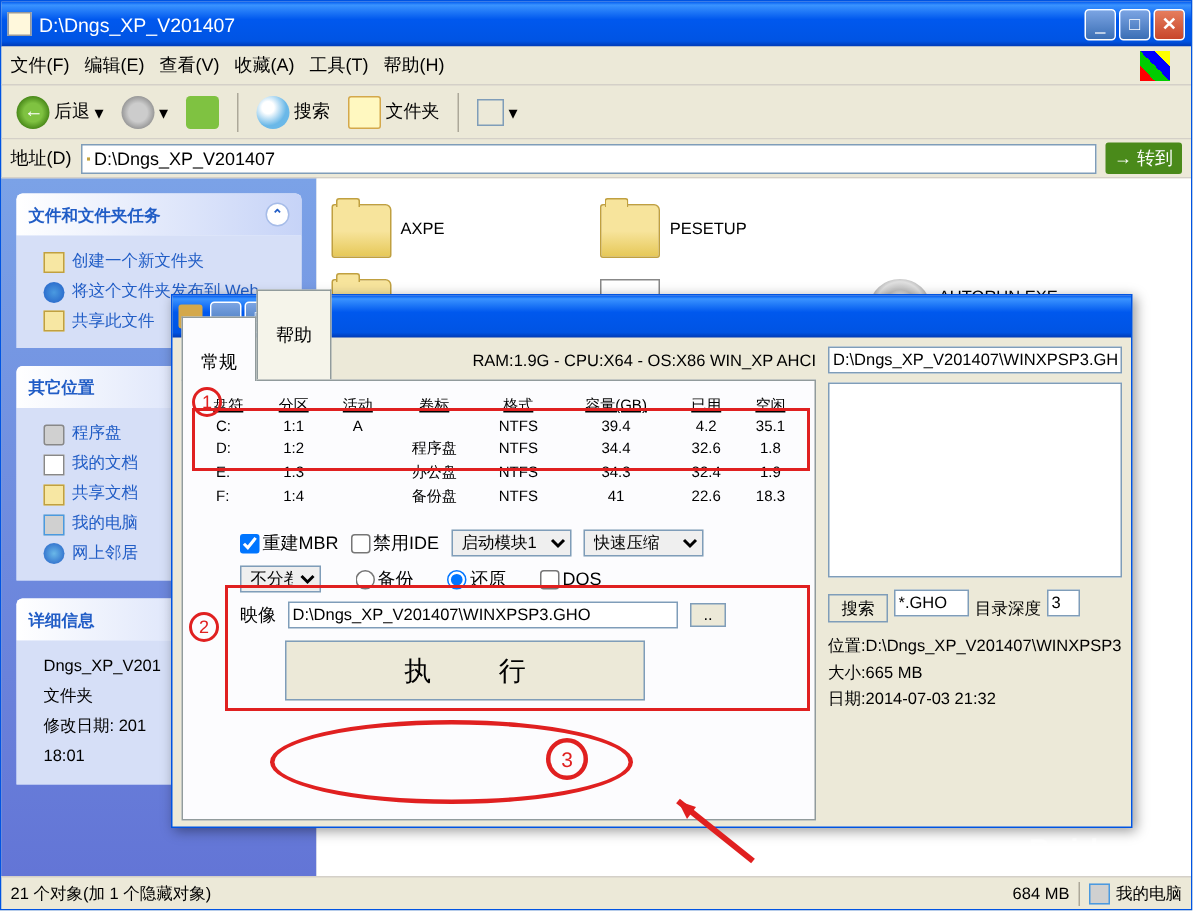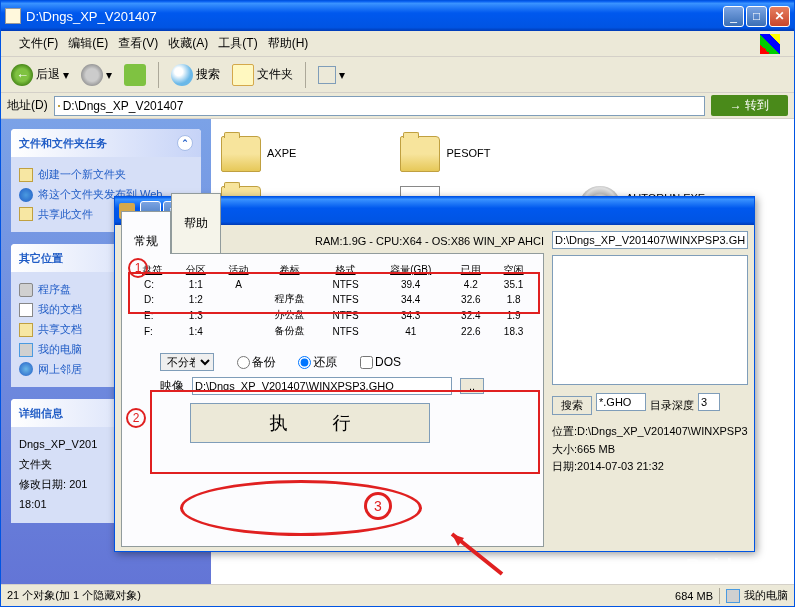--- a/index.html
+++ b/index.html
@@ -8,46 +8,46 @@
 
 .explorer { position: absolute; top: 0; left: 0; width: 795px; height: 607px; border: 1px solid #0054e3; }
 .titlebar { height: 30px; background: linear-gradient(to bottom, #0058ee 0%, #3a93ff 8%, #0058ee 40%, #0054e3 88%, #003ab5 100%); display: flex; align-items: center; padding: 0 4px; color: white; font-size: 13px; }
 .titlebar .icon { width: 16px; height: 16px; background: #fff8dc; border: 1px solid #999; margin-right: 5px; }
 .titlebar .title { flex: 1; }
 .winbtns { display: flex; gap: 2px; }
 .winbtn { width: 21px; height: 21px; border: 1px solid #fff; border-radius: 3px; display: flex; align-items: center; justify-content: center; font-size: 12px; font-family: Marlett, Arial; cursor: pointer; }
 .winbtn.min, .winbtn.max { background: linear-gradient(to bottom, #7ba4e3, #3b6fb5); color: white; }
 .winbtn.close { background: linear-gradient(to bottom, #e67e5e, #c8462b); color: white; font-weight: bold; }
 
-.menubar { height: 26px; background: #ece9d8; display: flex; align-items: center; padding: 0 18px; font-size: 12px; border-bottom: 1px solid #d4d0c8; position: relative; }
+.menubar { height: 26px; background: #ece9d8; display: flex; align-items: center; padding: 0 6px; font-size: 12px; border-bottom: 1px solid #d4d0c8; position: relative; }
 .menubar span { margin-right: 10px; cursor: pointer; }
 .menubar .winlogo { position: absolute; right: 4px; width: 20px; height: 20px; background: linear-gradient(45deg, #f00 25%, #0c0 25% 50%, #00f 50% 75%, #ff0 75%); }
 
 .toolbar { height: 36px; background: #ece9d8; display: flex; align-items: center; padding: 0 6px; font-size: 12px; border-bottom: 1px solid #d4d0c8; gap: 4px; }
 .toolbar .tbbtn { display: flex; align-items: center; gap: 3px; padding: 2px 4px; cursor: pointer; }
 .toolbar .ticon { width: 22px; height: 22px; display: inline-block; }
 .ticon.back { background: radial-gradient(circle, #7fc241 40%, #4a8a1a 70%); border-radius: 50%; position: relative; }
 .ticon.back::after { content: "←"; color: white; position: absolute; left: 5px; top: 2px; font-size: 13px; }
 .ticon.fwd { background: radial-gradient(circle, #ccc 40%, #999 70%); border-radius: 50%; }
 .ticon.up { background: #7fc241; border-radius: 3px; }
 .ticon.search { background: radial-gradient(circle at 35% 35%, #fff 20%, #6ab8e8 60%); border-radius: 50%; }
 .ticon.folders { background: #fff8c0; border: 1px solid #d4a84b; border-radius: 2px; }
 .toolbar .sep { width: 1px; height: 26px; background: #aca899; margin: 0 4px; }
 .toolbar .views { width: 18px; height: 18px; background: #ece9d8; border: 1px solid #7f9db9; }
 
 .addressbar { height: 26px; background: #ece9d8; display: flex; align-items: center; padding: 0 6px; font-size: 12px; gap: 6px; border-bottom: 1px solid #d4d0c8; }
 .addressbar .addr-input { flex: 1; height: 20px; border: 1px solid #7f9db9; background: white; display: flex; align-items: center; padding: 0 3px; gap: 3px; }
-.addressbar .go { background: #4a8a1a; color: white; padding: 2px 19px; border-radius: 2px; cursor: pointer; }
+.addressbar .go { background: #4a8a1a; color: white; padding: 2px 6px; border-radius: 2px; cursor: pointer; }
 
 .content { display: flex; height: 465px; }
 .sidebar { width: 210px; background: linear-gradient(to bottom, #7ba2e7, #6375d6); padding: 10px; overflow: hidden; }
 .panel { background: linear-gradient(to bottom, #fff 0%, #c6d3f7 100%); border-radius: 4px 4px 0 0; margin-bottom: 12px; font-size: 11px; }
 .panel-h { background: linear-gradient(to right, #fff, #c6d3f7); color: #215dc6; font-weight: bold; padding: 6px 8px; display: flex; justify-content: space-between; align-items: center; border-radius: 4px 4px 0 0; }
 .panel-h .chev { width: 16px; height: 16px; border: 1px solid #a6bce8; border-radius: 50%; background: white; cursor: pointer; display: flex; align-items: center; justify-content: center; font-size: 9px; color: #215dc6; }
-.panel-b { background: #d6dff7; padding: 8px 8px; line-height: 1.8; }
+.panel-b { background: #d6dff7; padding: 8px 18px; line-height: 1.8; }
 .panel-b .item { color: #215dc6; cursor: pointer; display: flex; align-items: center; gap: 5px; }
 .panel-b .item .pi { width: 14px; height: 14px; display: inline-block; }
 .pi.newfolder { background: #f7e7a3; border: 1px solid #c0a040; }
 .pi.publish { background: radial-gradient(circle, #4a9ae0, #215dc6); border-radius: 50%; }
 .pi.share { background: #f7e7a3; border: 1px solid #c0a040; }
 .pi.drive { background: #d0d0d0; border: 1px solid #888; border-radius: 2px; }
 .pi.docs { background: #fff; border: 1px solid #888; }
 .pi.sharedocs { background: #f7e7a3; border: 1px solid #c0a040; }
 .pi.mycomp { background: #d0d0d0; border: 1px solid #4a9ae0; }
 .pi.network { background: radial-gradient(circle, #6ab8e8, #215dc6); border-radius: 50%; }
@@ -226,21 +226,21 @@
       </div>
     </div>
 
     <div class="main">
       <div class="fileitem">
           <div class="fic folder"></div>
           <div class="flabel">AXPE</div>
         </div>
       <div class="fileitem">
           <div class="fic folder"></div>
-          <div class="flabel">PESOFT</div>
+          <div class="flabel">PESETUP</div>
         </div>
       <br>
       <div class="fileitem">
           <div class="fic folder"></div>
           <div class="flabel">TOOLS</div>
         </div>
       <div class="fileitem">
           <div class="fic file"></div>
           <div>
             <div class="flabel">AUTORUN.APM</div>
@@ -335,20 +335,32 @@
                 <td>NTFS</td>
                 <td>41</td>
                 <td>22.6</td>
                 <td>18.3</td>
               </tr>
         </tbody>
           </table>
 
         <div class="ctrls">
           <div class="row">
+            <label>
+                <input type="checkbox" checked="" style="">
+                <span>重建MBR</span>
+              </label>
+            <label>
+                <input type="checkbox" style="">
+                <span>禁用IDE</span>
+              </label>
+            <select style="width:80px"><option>启动模块1</option></select>
+            <select style="width:80px"><option>快速压缩</option></select>
+          </div>
+          <div class="row">
             <select style="width:54px"><option>不分卷</option></select>
             &nbsp;&nbsp;
             <label>
                 <input type="radio" name="mode" style="">
                 <span>备份</span>
               </label>
             &nbsp;&nbsp;
             <label>
                 <input type="radio" name="mode" checked="" style="">
                 <span>还原</span>

